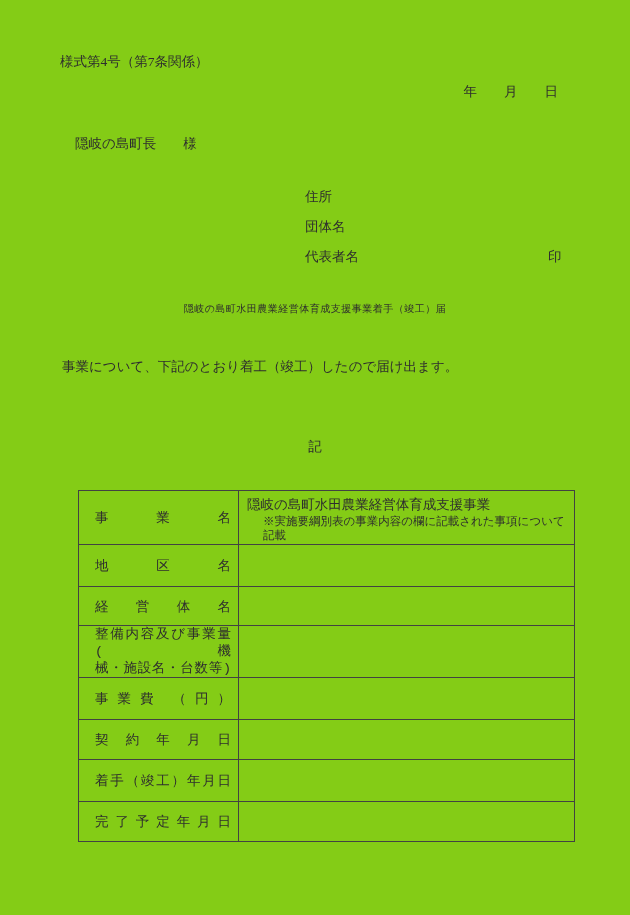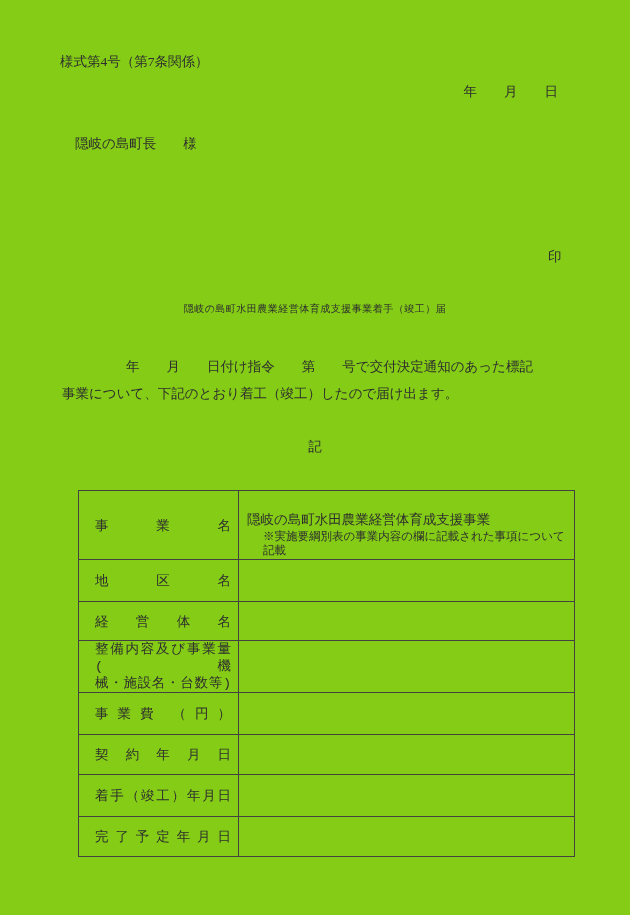--- a/index.html
+++ b/index.html
@@ -42,21 +42,21 @@
     border: 1.5px solid #3a3a3a;
   }
   .form-table td {
     border: 1px solid #424242;
     vertical-align: middle;
     overflow: hidden;
   }
   .col-label { width: 160px; }
   .label-cell { padding: 0 7px 0 16px; }
   .value-cell { padding: 2px 8px; }
-  .value-cell.top { vertical-align: top; padding-top: 21px; }
+  .value-cell.top { vertical-align: top; padding-top: 6px; }
   .spread {
     display: block; width: 100%;
     text-align: justify; text-align-last: justify;
     line-height: 17px;
   }
   .value-main { font-size: 13.5px; line-height: 16px; }
   .value-note { font-size: 11.5px; line-height: 14px; margin-left: 16px; margin-top: 1px; }
   
   .form-table tr:nth-child(1) { height: 42px; }
   .form-table tr:nth-child(2) { height: 42px; }
@@ -71,27 +71,31 @@
 <body>
 
 <div class="page">
 
   <div class="form-number">様式第4号（第7条関係）</div>
 
   <div class="date-line">年　　月　　日</div>
 
   <div class="addressee">隠岐の島町長　　様</div>
 
+  <div class="sender-block">
+    <div>住所</div>
+    <div>団体名</div>
+    <div>代表者名</div>
+  </div>
 
   <div class="seal">印</div>
 
   <div class="doc-title">隠岐の島町水田農業経営体育成支援事業着手（竣工）届</div>
 
   <div class="body-text">
-    <div class="body-line indent">年　　月　　日付け指令　　第　　号で交付決定通知のあった標記</div>
     <div class="body-line">事業について、下記のとおり着工（竣工）したので届け出ます。</div>
   </div>
 
   <div class="record-mark">記</div>
 
   <table class="form-table">
     <colgroup>
         <col class="col-label">
         <col class="col-value">
       </colgroup>

